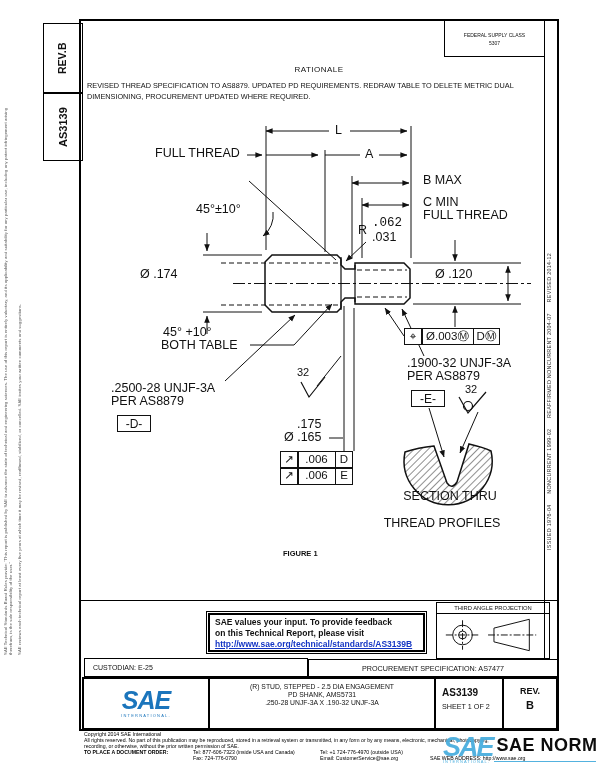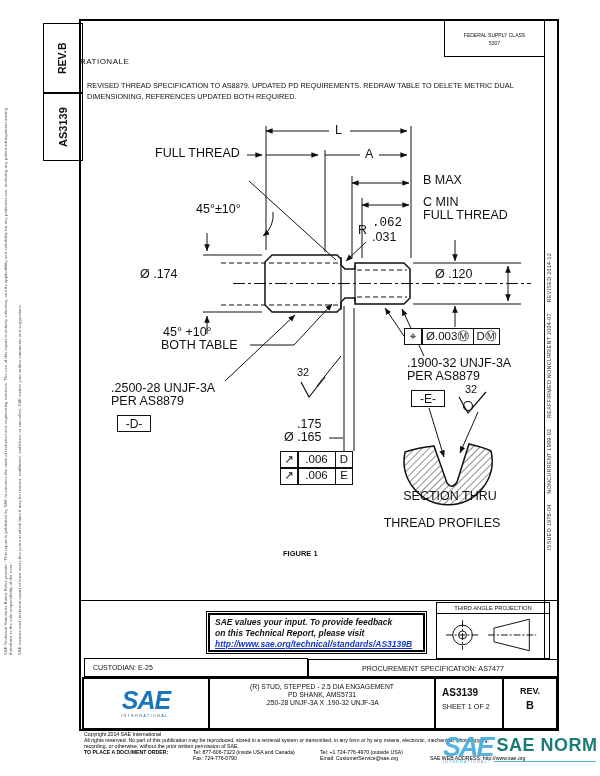--- a/index.html
+++ b/index.html
@@ -39,22 +39,22 @@
 
   <div class="frame" style="left:79px;top:19px;width:480px;height:712px;"></div>
 
   <div class="abs" style="left:544px;top:57px;width:0;height:602px;border-left:1.4px solid #000;"></div>
 
   <div class="box" style="left:444px;top:20px;width:101px;height:37px;display:flex;flex-direction:column;align-items:center;justify-content:center;">
     <div style="font-size:5px;">FEDERAL SUPPLY CLASS</div>
     <div style="font-size:5px;margin-top:2px;">5307</div>
   </div>
 
-  <div class="lbl" style="left:80px;top:58px;width:478px;font-size:8px;letter-spacing:0.5px;white-space:normal;">RATIONALE</div>
-  <div class="abs" style="left:87px;top:81px;width:452px;font-size:7.3px;line-height:1.5;">REVISED THREAD SPECIFICATION TO AS8879. UPDATED PD REQUIREMENTS. REDRAW TABLE TO DELETE METRIC DUAL DIMENSIONING, REFERENCES UPDATED BOTH REQUIRED.</div>
+  <div class="lbl" style="left:80px;top:66px;width:478px;text-align:center;font-size:8px;letter-spacing:0.5px;white-space:normal;">RATIONALE</div>
+  <div class="abs" style="left:87px;top:81px;width:452px;font-size:7.3px;line-height:1.5;">REVISED THREAD SPECIFICATION TO AS8879. UPDATED PD REQUIREMENTS. REDRAW TABLE TO DELETE METRIC DUAL DIMENSIONING, PROCUREMENT UPDATED WHERE REQUIRED.</div>
 
   <svg class="abs" style="left:80px;top:110px;" width="478" height="500" viewBox="80 110 478 500">
     <defs>
       <marker id="ah" viewBox="0 0 10 10" refX="9.5" refY="5" markerWidth="7" markerHeight="7" orient="auto-start-reverse">
         <path d="M0,1 L10,5 L0,9 z" fill="#111"></path>
       </marker>
       <pattern id="hatch" width="5" height="5" patternUnits="userSpaceOnUse" patternTransform="rotate(45)">
         <line x1="0" y1="0" x2="0" y2="5" stroke="#222" stroke-width="1"></line>
       </pattern>
     </defs>
@@ -159,21 +159,21 @@
   <div class="lbl" style="left:390px;top:490px;width:120px;text-align:center;">SECTION THRU</div>
   <div class="lbl" style="left:382px;top:517px;width:120px;text-align:center;">THREAD PROFILES</div>
 
   <div class="lbl" style="left:283px;top:550px;font-size:7.5px;font-weight:bold;">FIGURE 1</div>
 
   <div class="vtext abs" style="left:545.5px;top:205px;width:12px;height:345px;font-size:5.4px;letter-spacing:0.3px;white-space:pre;color:#333;">ISSUED 1976-04      NONCURRENT 1999-02      REAFFIRMED NONCURRENT 2004-07      REVISED 2014-12</div>
 
   <div class="abs" style="left:80px;top:600px;width:478px;height:0;border-top:1.4px solid #000;"></div>
 
   <div class="abs" style="left:206px;top:611px;width:221px;height:43px;border:1px solid #000;box-sizing:border-box;">
-    <div style="position:absolute;inset:1px;border:2.5px solid #000;box-sizing:border-box;padding:2px 5px;font-size:8.5px;font-weight:bold;line-height:1.3;font-style:italic;">
+    <div style="position:absolute;inset:1px;border:2.5px solid #000;box-sizing:border-box;padding:2px 5px;font-size:8.5px;font-weight:bold;line-height:1.3;">
       <div>SAE values your input. To provide feedback</div>
       <div>on this Technical Report, please visit</div>
       <a class="link" href="#" style="font-size:8.5px;">http://www.sae.org/technical/standards/AS3139B</a>
     </div>
   </div>
 
   <div class="box" style="left:436px;top:602px;width:114px;height:57px;">
     <div style="font-size:5.8px;text-align:center;border-bottom:1px solid #000;padding:2px 0;">THIRD ANGLE PROJECTION</div>
     <svg width="110" height="40" viewBox="0 0 112 40">
       <g stroke="#111" stroke-width="1" fill="none">
@@ -220,21 +220,21 @@
   <div class="ftr" style="left:84px;top:749.5px;font-weight:bold;">TO PLACE A DOCUMENT ORDER:</div>
   <div class="ftr" style="left:193px;top:749.5px;">Tel: 877-606-7323 (inside USA and Canada)</div>
   <div class="ftr" style="left:320px;top:749.5px;">Tel: +1 724-776-4970 (outside USA)</div>
   <div class="ftr" style="left:193px;top:756px;">Fax: 724-776-0790</div>
   <div class="ftr" style="left:320px;top:756px;">Email: CustomerService@sae.org</div>
   <div class="ftr" style="left:430px;top:756px;">SAE WEB ADDRESS: http://www.sae.org</div>
 
   <div class="abs" style="left:443px;top:735px;width:157px;height:40px;opacity:0.95;">
     <div style="display:flex;align-items:flex-start;">
       <span style="font-size:27px;font-weight:bold;font-style:italic;color:#4aaede;letter-spacing:-2px;line-height:0.9;">SAE</span>
-      <span style="font-size:18px;font-weight:bold;color:#0f766e;letter-spacing:0.5px;margin-left:4px;line-height:1.2;">SAE NORM</span>
+      <span style="font-size:18px;font-weight:bold;color:#000000;letter-spacing:0.5px;margin-left:4px;line-height:1.2;">SAE NORM</span>
     </div>
     <div style="display:flex;align-items:center;margin-top:0;">
       <span style="font-size:4px;color:#4aaede;letter-spacing:1px;">INTERNATIONAL.</span>
       <span style="flex:1;border-top:1px solid #4aaede;margin:0 4px;"></span>
     </div>
   </div>
 
 </div>
 
 </body></html>

